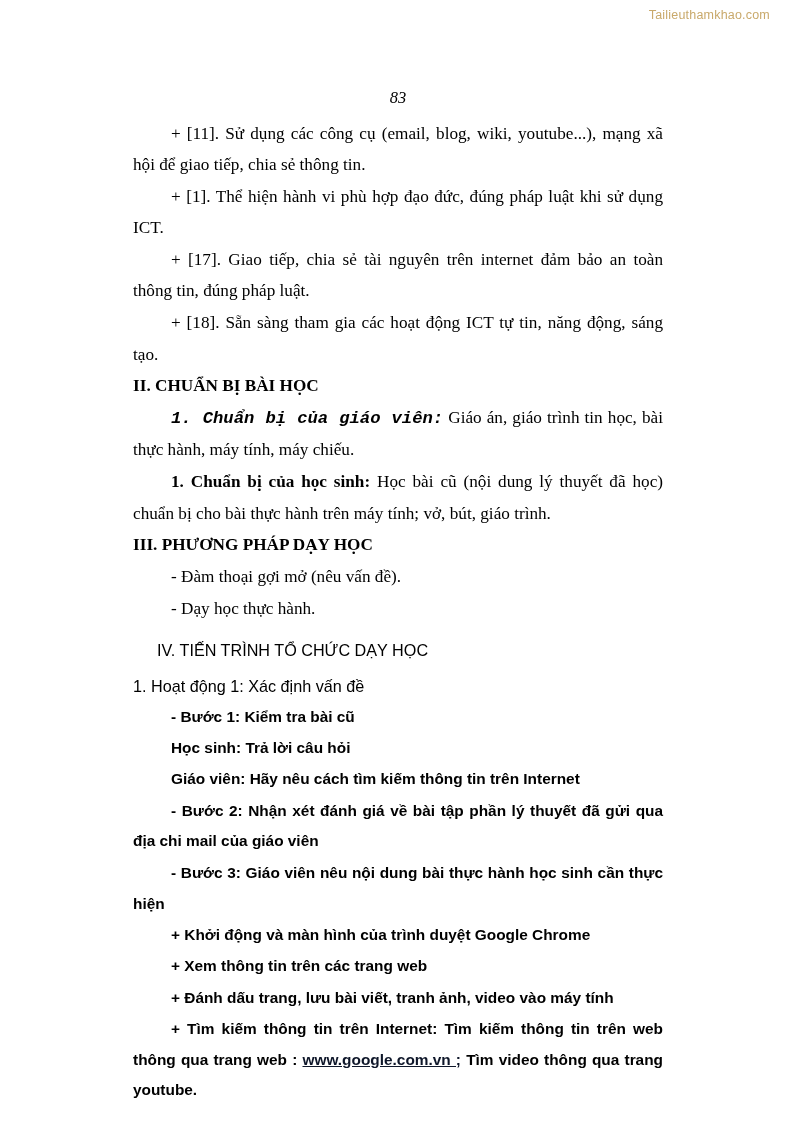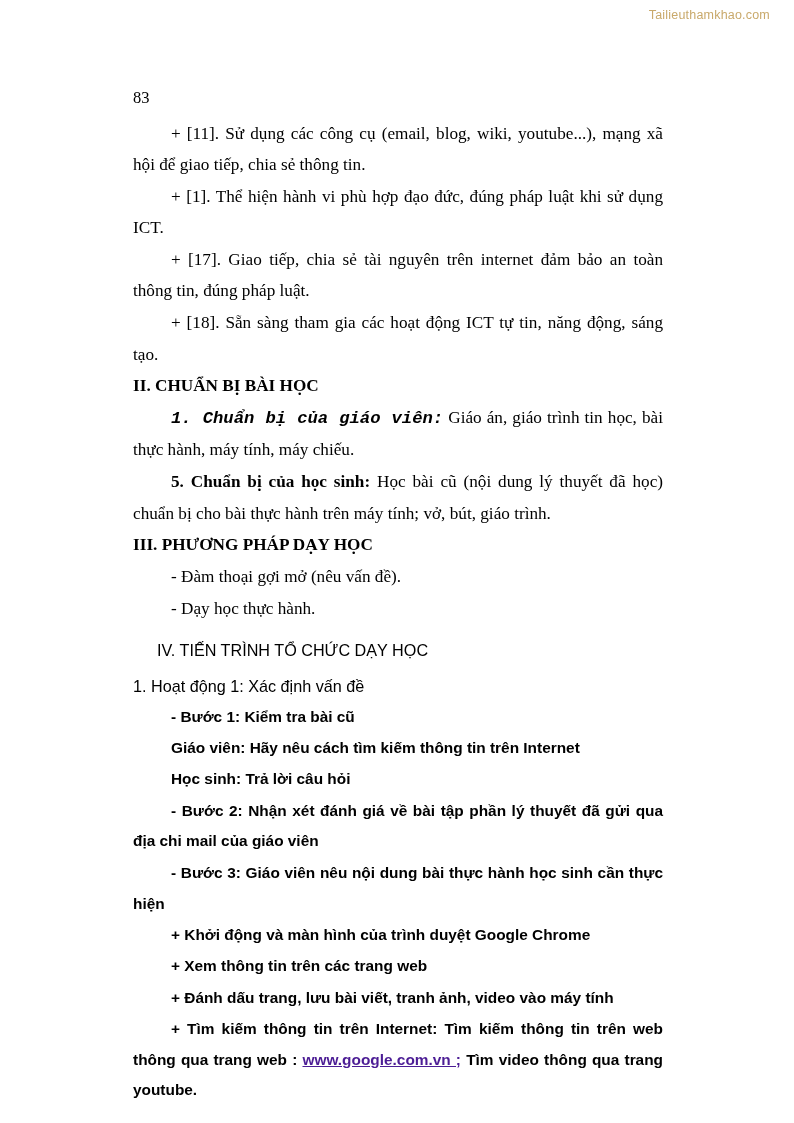--- a/index.html
+++ b/index.html
@@ -30,23 +30,25 @@
     color: #c9a96b;
     letter-spacing: 0.2px;
   }
   .content {
     position: absolute;
     left: 133px;
     top: 88px;
     width: 530px;
   }
   .page-number {
+    text-align: center;
     font-size: 16.5px;
     font-family: "Liberation Serif", serif;
     margin-bottom: 10px;
+    font-style: italic;
   }
   p {
     margin: 0 0 0.5px 0;
     font-size: 17.2px;
     line-height: 1.82;
     text-align: justify;
     text-justify: inter-word;
   }
   p.indent {
     text-indent: 38px;
@@ -72,21 +74,21 @@
   .sans-body {
     font-family: "Liberation Sans", sans-serif;
     font-size: 15.4px;
     line-height: 2.0;
     font-weight: bold;
   }
   .sans-body.indent {
     text-indent: 38px;
   }
   a.link {
-    color: #4c1d95;
+    color: #0f172a;
     text-decoration: underline;
   }
 </style>
 </head>
 <body>
 
 <div class="page">
 
   <div class="watermark">Tailieuthamkhao.com</div>
 
@@ -99,37 +101,37 @@
     <p class="indent">+ [1]. Thể hiện hành vi phù hợp đạo đức, đúng pháp luật khi sử dụng ICT.</p>
 
     <p class="indent">+ [17]. Giao tiếp, chia sẻ tài nguyên trên internet đảm bảo an toàn thông tin, đúng pháp luật.</p>
 
     <p class="indent">+ [18]. Sẵn sàng tham gia các hoạt động ICT tự tin, năng động, sáng tạo.</p>
 
     <p class="heading">II. CHUẨN BỊ BÀI HỌC</p>
 
     <p class="indent"><span class="sub-bold-italic">1. Chuẩn bị của giáo viên:</span><span> Giáo án, giáo trình tin học, bài thực hành, máy tính, máy chiếu.</span></p>
 
-    <p class="indent"><span class="sub-bold">5. Chuẩn bị của học sinh:</span><span> Học bài cũ (nội dung lý thuyết đã học) chuẩn bị cho bài thực hành trên máy tính; vở, bút, giáo trình.</span></p>
+    <p class="indent"><span class="sub-bold">1. Chuẩn bị của học sinh:</span><span> Học bài cũ (nội dung lý thuyết đã học) chuẩn bị cho bài thực hành trên máy tính; vở, bút, giáo trình.</span></p>
 
     <p class="heading">III. PHƯƠNG PHÁP DẠY HỌC</p>
 
     <p class="indent">- Đàm thoại gợi mở (nêu vấn đề).</p>
 
     <p class="indent">- Dạy học thực hành.</p>
 
     <p class="heading-sans" style="margin-top:12px; text-indent:24px;">IV. TIẾN TRÌNH TỔ CHỨC DẠY HỌC</p>
 
     <p class="heading-sans" style="margin-top:6px;">1. Hoạt động 1: Xác định vấn đề</p>
 
     <p class="sans-body indent">- Bước 1: Kiểm tra bài cũ</p>
 
+    <p class="sans-body indent">Học sinh: Trả lời câu hỏi</p>
+
     <p class="sans-body indent">Giáo viên: Hãy nêu cách tìm kiếm thông tin trên Internet</p>
-
-    <p class="sans-body indent">Học sinh: Trả lời câu hỏi</p>
 
     <p class="sans-body indent">- Bước 2: Nhận xét đánh giá về bài tập phần lý thuyết đã gửi qua địa chi mail của giáo viên</p>
 
     <p class="sans-body indent">- Bước 3: Giáo viên nêu nội dung bài thực hành học sinh cần thực hiện</p>
 
     <p class="sans-body indent">+ Khởi động và màn hình của trình duyệt Google Chrome</p>
 
     <p class="sans-body indent">+ Xem thông tin trên các trang web</p>
 
     <p class="sans-body indent">+ Đánh dấu trang, lưu bài viết, tranh ảnh, video vào máy tính</p>

